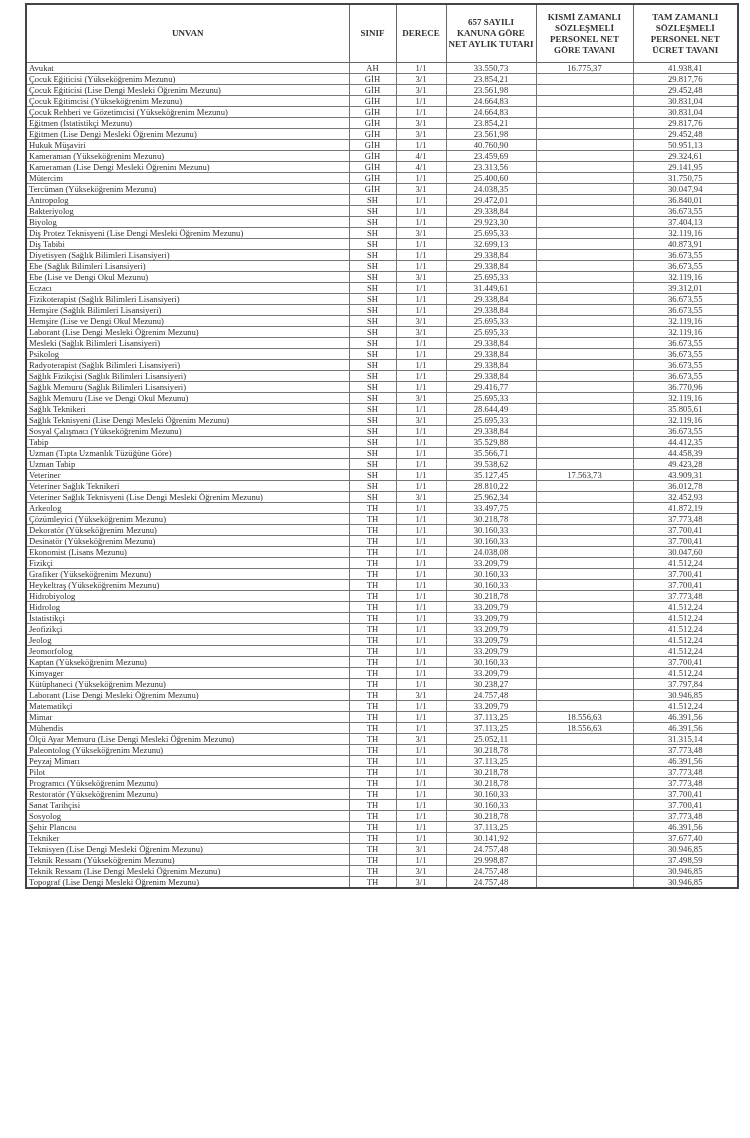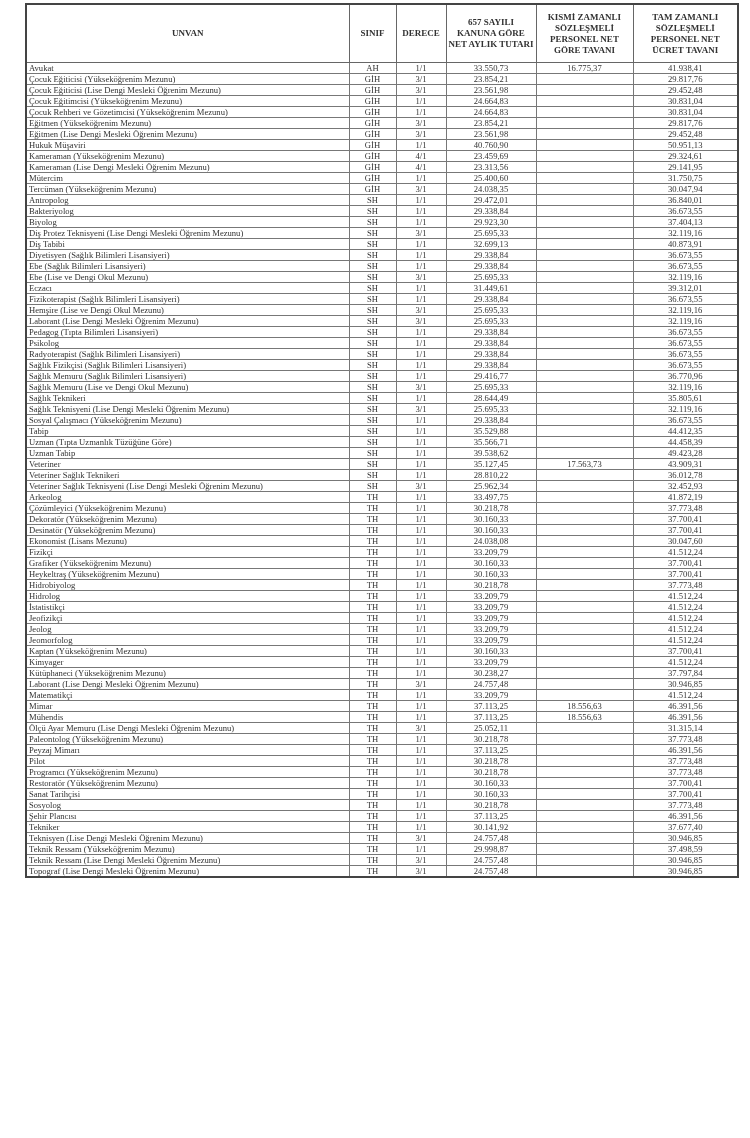--- a/index.html
+++ b/index.html
@@ -103,21 +103,21 @@
         </tr>
         <tr>
           <td class="t-left">Çocuk Rehberi ve Gözetimcisi (Yükseköğrenim Mezunu)</td>
           <td class="t-center">GİH</td>
           <td class="t-center">1/1</td>
           <td class="t-center">24.664,83</td>
           <td class="t-center"></td>
           <td class="t-center">30.831,04</td>
         </tr>
         <tr>
-          <td class="t-left">Eğitmen (Yükseköğrenim Mezunu)</td>
+          <td class="t-left">Eğitmen (İstatistikçi Mezunu)</td>
           <td class="t-center">GİH</td>
           <td class="t-center">3/1</td>
           <td class="t-center">23.854,21</td>
           <td class="t-center"></td>
           <td class="t-center">29.817,76</td>
         </tr>
         <tr>
           <td class="t-left">Eğitmen (Lise Dengi Mesleki Öğrenim Mezunu)</td>
           <td class="t-center">GİH</td>
           <td class="t-center">3/1</td>
@@ -239,37 +239,45 @@
         </tr>
         <tr>
           <td class="t-left">Fizikoterapist (Sağlık Bilimleri Lisansiyeri)</td>
           <td class="t-center">SH</td>
           <td class="t-center">1/1</td>
           <td class="t-center">29.338,84</td>
           <td class="t-center"></td>
           <td class="t-center">36.673,55</td>
         </tr>
         <tr>
+          <td class="t-left">Hemşire (Sağlık Bilimleri Lisansiyeri)</td>
+          <td class="t-center">SH</td>
+          <td class="t-center">1/1</td>
+          <td class="t-center">29.338,84</td>
+          <td class="t-center"></td>
+          <td class="t-center">36.673,55</td>
+        </tr>
+        <tr>
           <td class="t-left">Hemşire (Lise ve Dengi Okul Mezunu)</td>
           <td class="t-center">SH</td>
           <td class="t-center">3/1</td>
           <td class="t-center">25.695,33</td>
           <td class="t-center"></td>
           <td class="t-center">32.119,16</td>
         </tr>
         <tr>
           <td class="t-left">Laborant (Lise Dengi Mesleki Öğrenim Mezunu)</td>
           <td class="t-center">SH</td>
           <td class="t-center">3/1</td>
           <td class="t-center">25.695,33</td>
           <td class="t-center"></td>
           <td class="t-center">32.119,16</td>
         </tr>
         <tr>
-          <td class="t-left">Pedagog (Tıpta Bilimleri Lisansiyeri)</td>
+          <td class="t-left">Mesleki (Sağlık Bilimleri Lisansiyeri)</td>
           <td class="t-center">SH</td>
           <td class="t-center">1/1</td>
           <td class="t-center">29.338,84</td>
           <td class="t-center"></td>
           <td class="t-center">36.673,55</td>
         </tr>
         <tr>
           <td class="t-left">Psikolog</td>
           <td class="t-center">SH</td>
           <td class="t-center">1/1</td>

